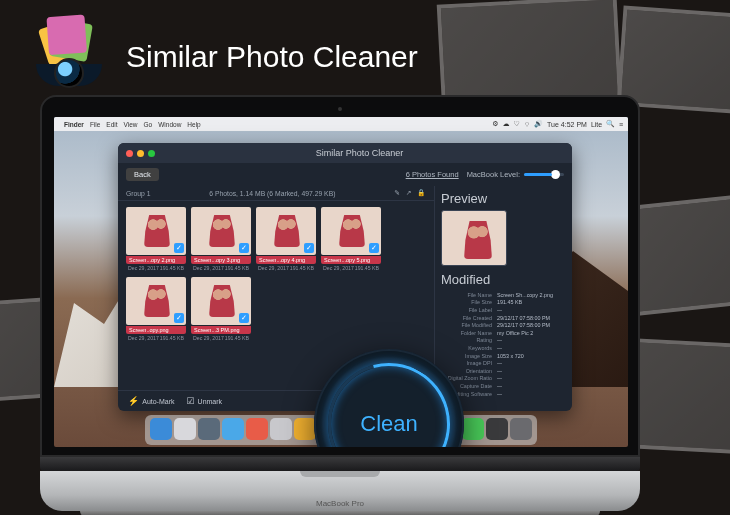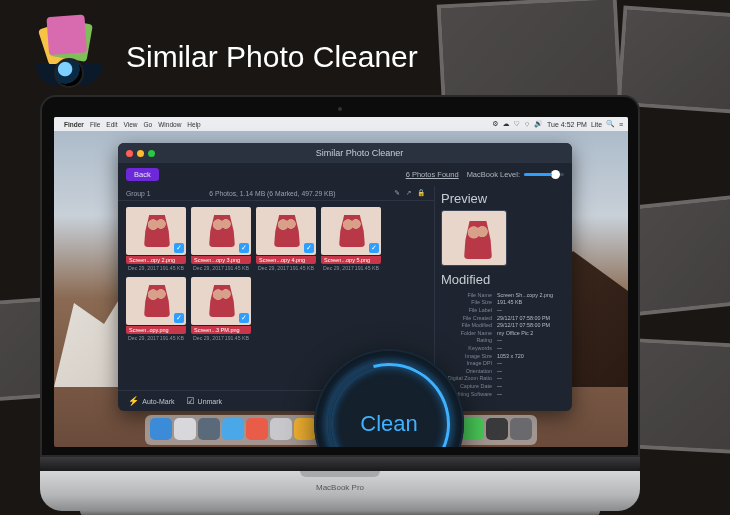--- a/index.html
+++ b/index.html
@@ -47,21 +47,21 @@
 
 .appwin { position: absolute; top: 26px; left: 64px; width: 454px; height: 268px; background: #1e2530; border-radius: 6px; box-shadow: 0 6px 20px rgba(0,0,0,0.5); display: flex; flex-direction: column; z-index: 6; overflow: hidden; }
 .titlebar { height: 20px; background: #2a3240; display: flex; align-items: center; padding: 0 8px; }
 .tl { display: flex; gap: 4px; }
 .tdot { width: 7px; height: 7px; border-radius: 50%; }
 .td-r { background: #ff5f57; } .td-y { background: #febc2e; } .td-g { background: #28c840; }
 .ttitle { flex: 1; text-align: center; font-size: 9px; color: #c8cdd4; }
 
 .appbody { flex: 1; display: flex; flex-direction: column; min-height: 0; }
 .toolbar { display: flex; align-items: center; padding: 5px 8px; font-size: 7.5px; color: #aeb6c0; gap: 8px; }
-.back-btn { background: #6d28d9; padding: 2px 8px; border-radius: 3px; color: #e4e8ee; font-size: 7.5px; }
+.back-btn { background: #404040; padding: 2px 8px; border-radius: 3px; color: #e4e8ee; font-size: 7.5px; }
 .found { margin-left: auto; text-decoration: underline; }
 .match { display: flex; align-items: center; gap: 4px; }
 .slider { width: 40px; height: 3px; background: #3a4656; border-radius: 2px; position: relative; }
 .slider::after { content: ''; position: absolute; left: 0; top: 0; width: 70%; height: 100%; background: #2e9eff; border-radius: 2px; }
 .slider-thumb { position: absolute; left: 68%; top: -3px; width: 9px; height: 9px; background: #fff; border-radius: 50%; }
 
 .content { flex: 1; display: flex; min-height: 0; }
 .left { flex: 1; display: flex; flex-direction: column; min-width: 0; }
 .group-head { display: flex; align-items: center; gap: 6px; font-size: 6.8px; color: #96a0ac; padding: 3px 8px; border-bottom: 1px solid #2d3544; }
 .thumbs { flex: 1; padding: 6px 6px 4px 8px; display: flex; flex-wrap: wrap; gap: 5px; align-content: flex-start; overflow: hidden; }
@@ -88,21 +88,21 @@
 .clean-btn { position: absolute; top: 232px; left: 260px; width: 150px; height: 150px; border-radius: 50%; background: radial-gradient(circle, #14202c 0 62%, #0f1a24 64% 100%); z-index: 8; display: flex; align-items: center; justify-content: center; box-shadow: 0 8px 30px rgba(0,0,0,0.6), inset 0 0 0 2px #1a2836; }
 .clean-ring { position: absolute; inset: 14px; border-radius: 50%; border: 3px solid #1a3a56; box-shadow: 0 0 12px #1e6aa8, inset 0 0 10px #1e6aa8; }
 .clean-ring::after { content: ''; position: absolute; inset: -3px; border-radius: 50%; border: 3px solid transparent; border-top-color: #3eb2ff; border-right-color: #3eb2ff; transform: rotate(30deg); }
 .clean-txt { color: #3eb2ff; font-size: 22px; font-weight: 400; }
 
 .dock { position: absolute; bottom: 2px; left: 50%; transform: translateX(-50%); height: 30px; background: rgba(220,225,230,0.5); border-radius: 6px; padding: 3px 5px; display: flex; gap: 2px; z-index: 7; backdrop-filter: blur(4px); }
 .dock-item { width: 22px; height: 22px; border-radius: 5px; }
 
 .hinge { height: 14px; background: linear-gradient(#3a3a3c,#1a1a1c); border-radius: 0 0 4px 4px; }
 .deck { height: 40px; background: linear-gradient(#d4d6d8,#b4b6b8 60%,#8a8c8e); border-radius: 0 0 22px 22px; position: relative; text-align: center; }
-.deck-label { font-size: 8px; color: #555; padding-top: 12px; display: inline-block; }
+.deck-label { font-size: 8px; color: #555; padding-top: 28px; display: inline-block; }
 .notch { position: absolute; top: 0; left: 50%; transform: translateX(-50%); width: 80px; height: 6px; background: #a8aaac; border-radius: 0 0 6px 6px; }
 .foot { height: 6px; background: linear-gradient(#888,#555); margin: 0 40px; border-radius: 0 0 10px 10px; }
 </style>
 </head>
 <body>
 
 <div class="bg-photos">
   <div class="bg-photo bgp1"></div>
     <div class="bg-photo bgp2"></div>
   <div class="bg-photo bgp3"></div>

